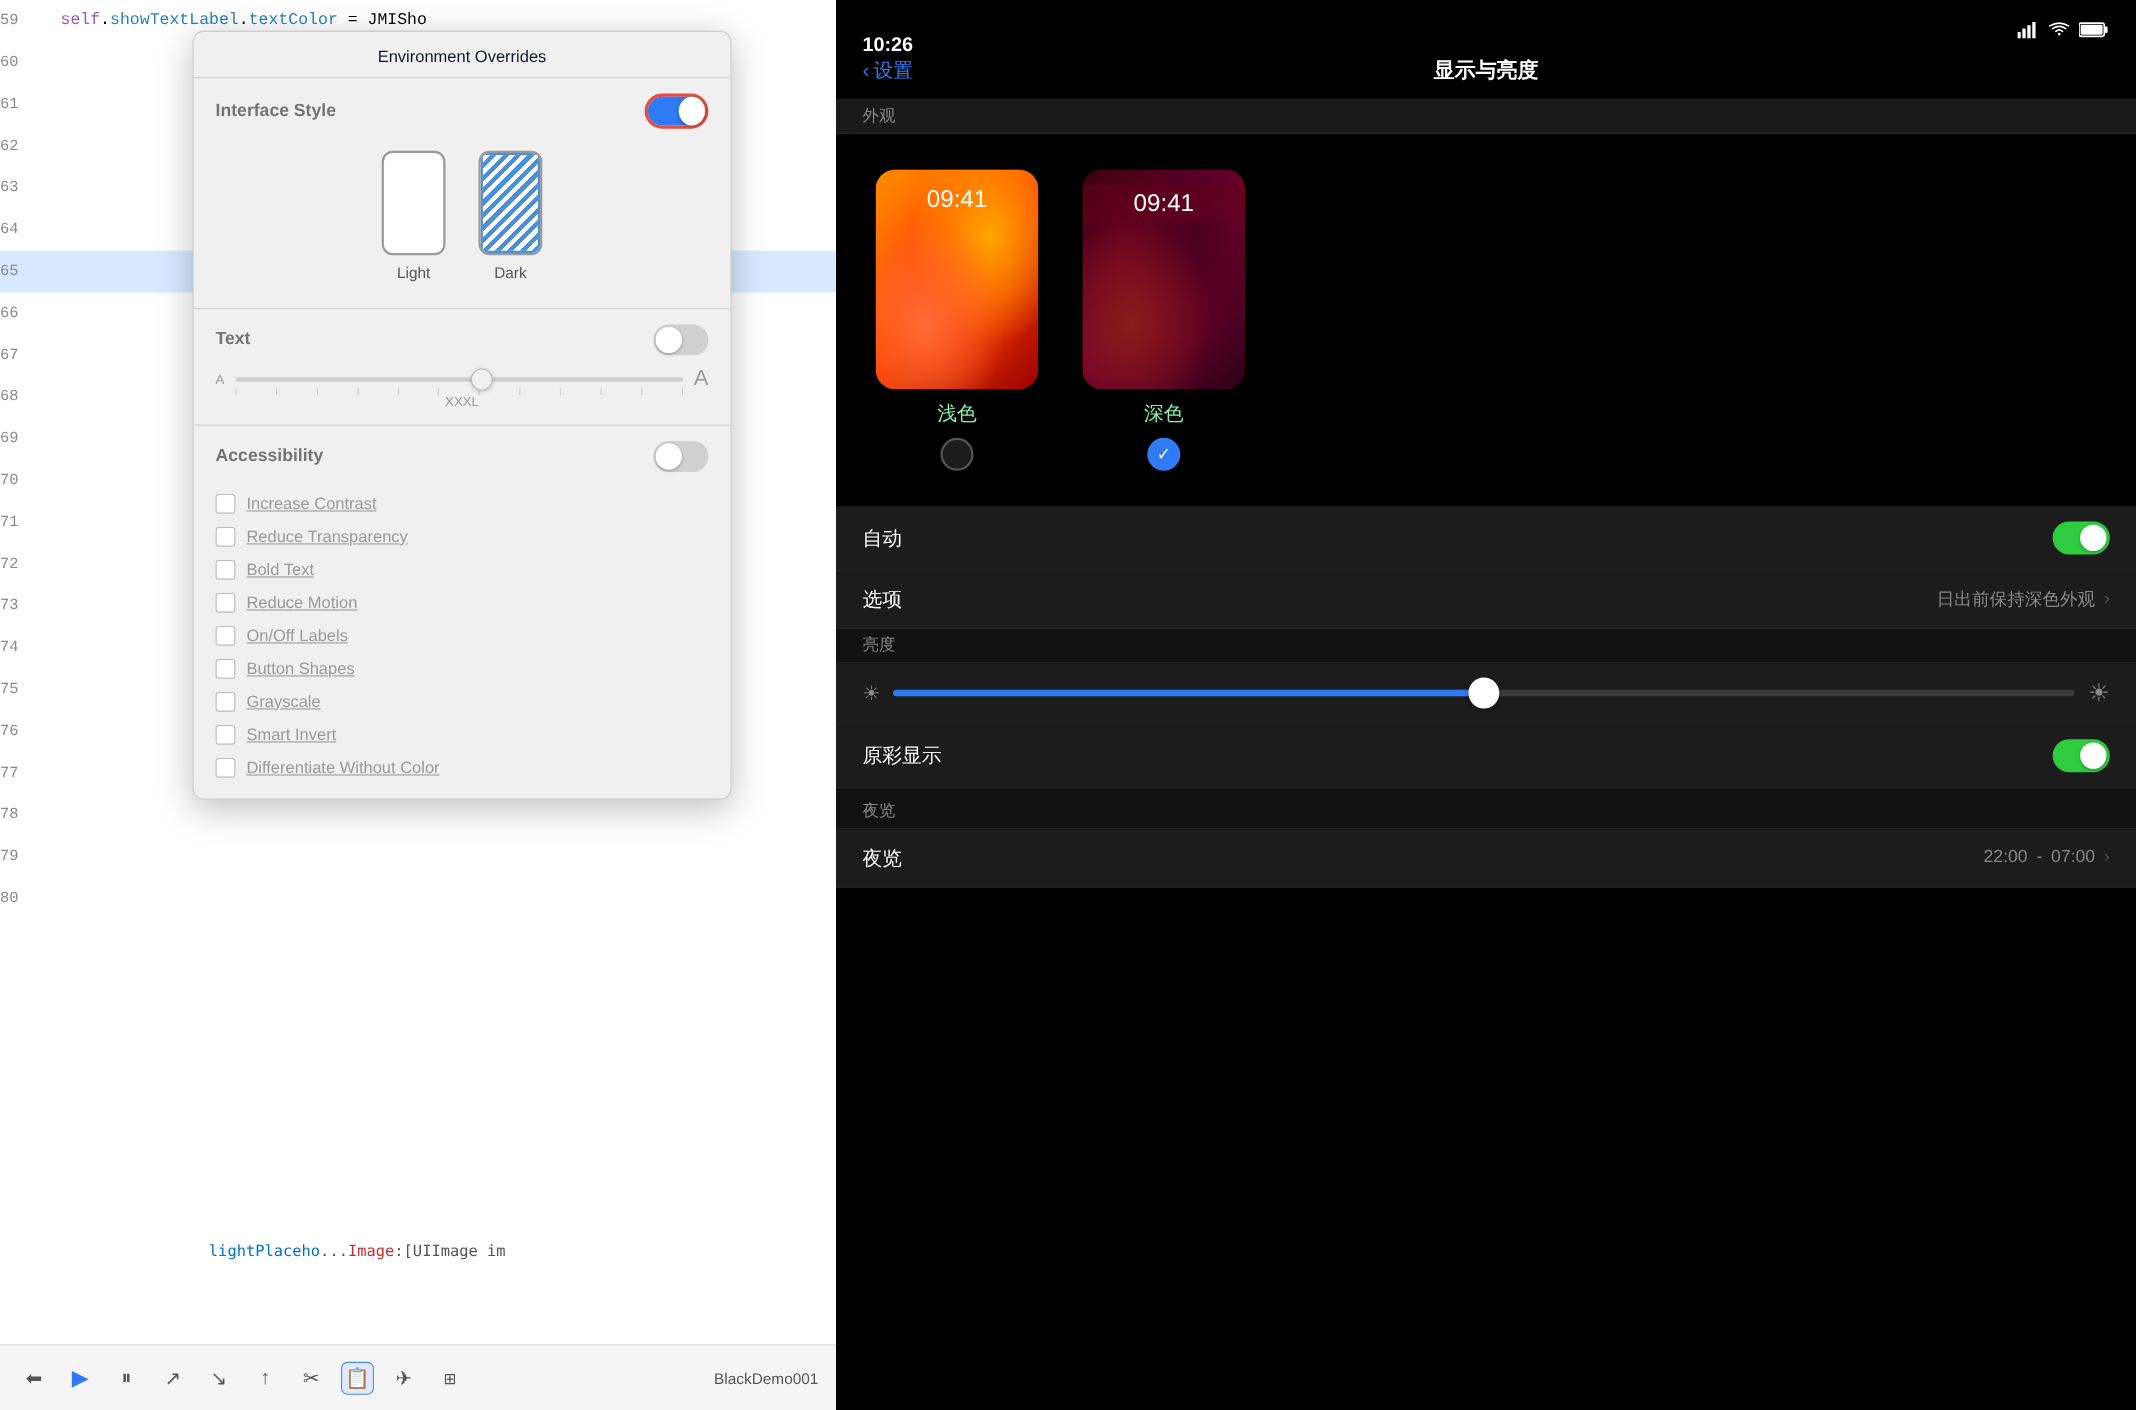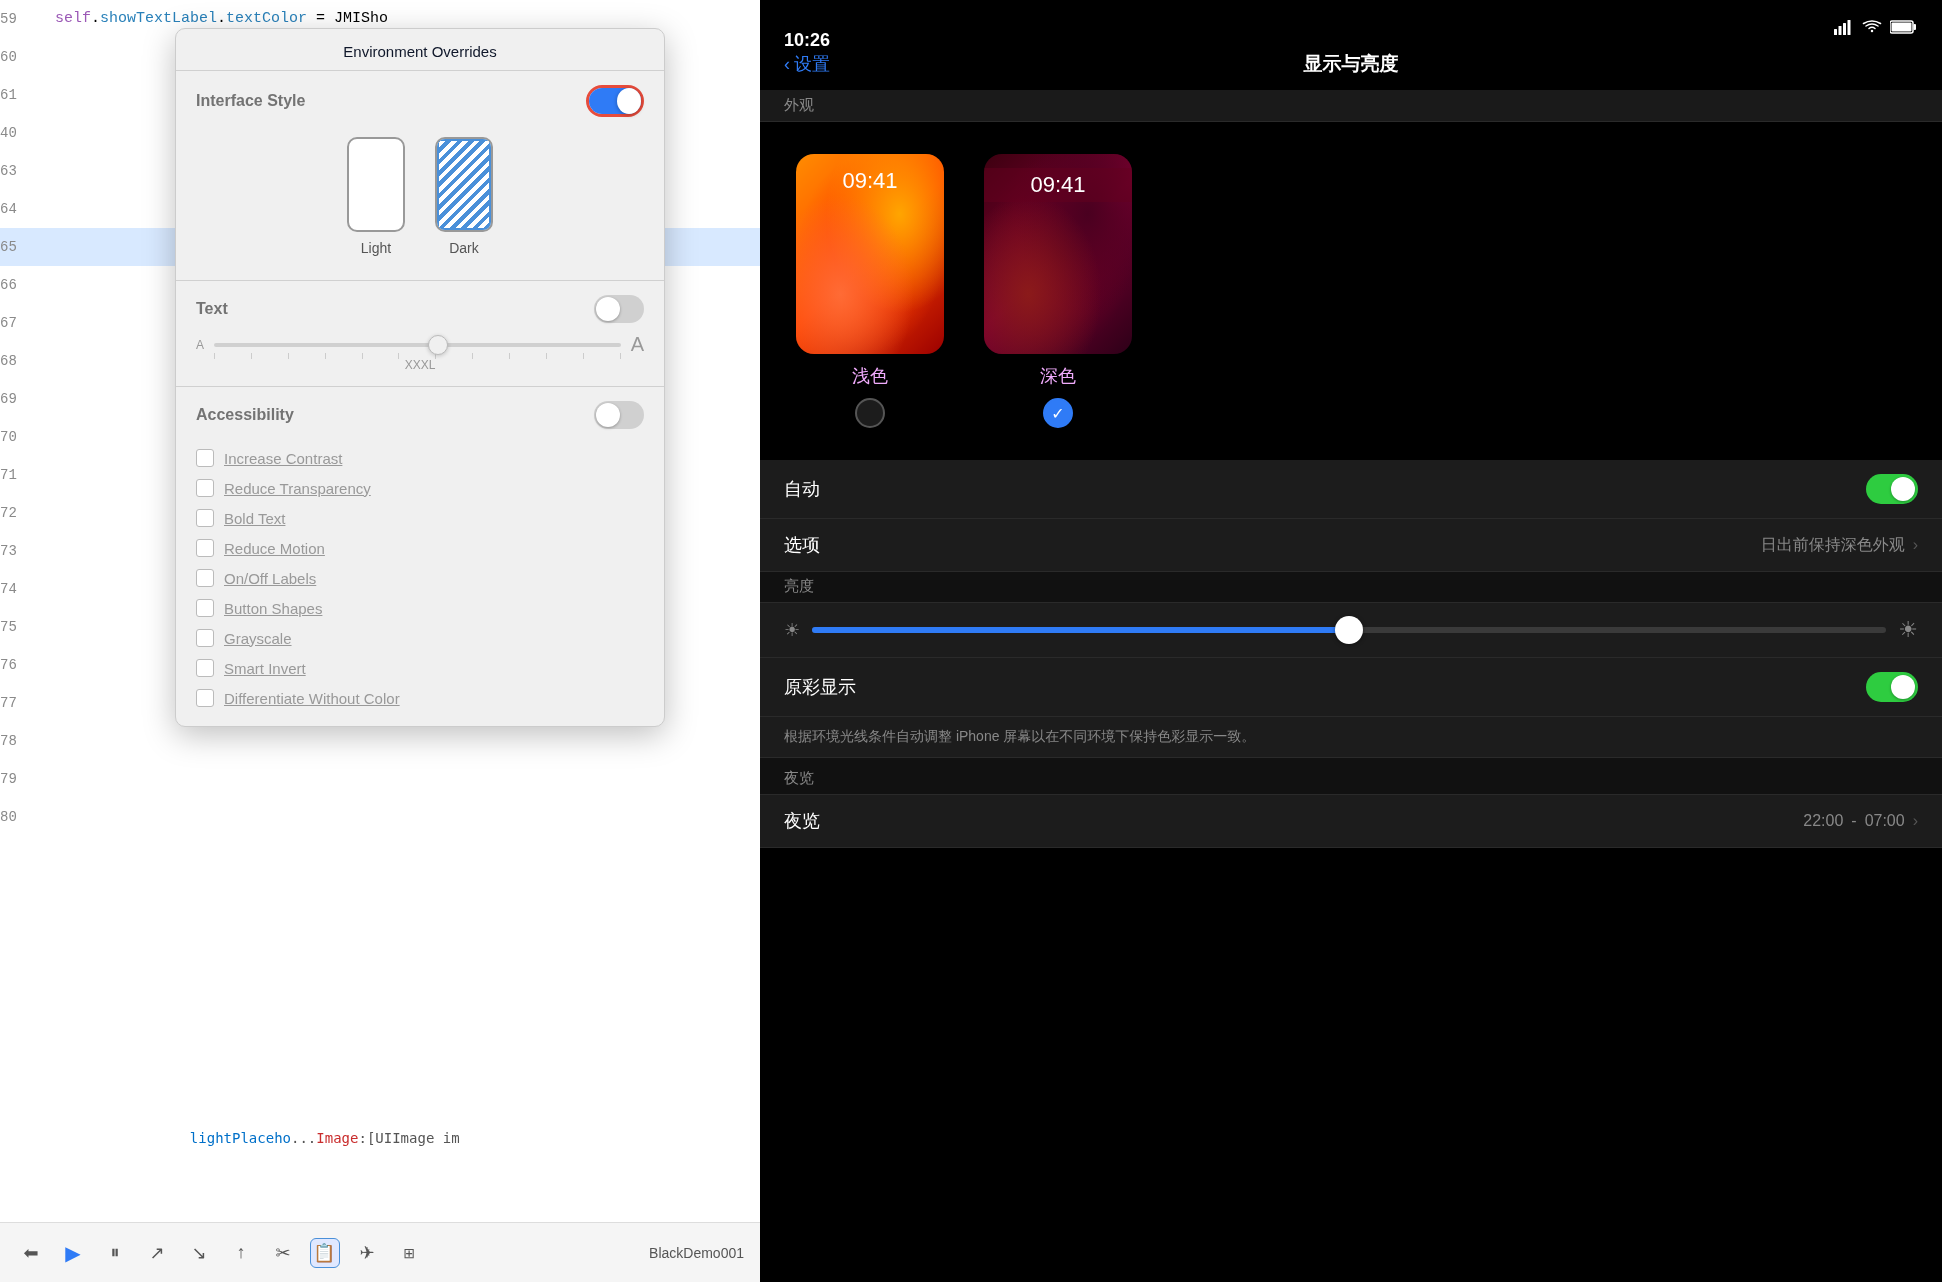--- a/index.html
+++ b/index.html
@@ -430,21 +430,21 @@
       height: 100%;
       background:
         radial-gradient(ellipse at 30% 70%, #8b1a1a 0%, transparent 50%),
         radial-gradient(ellipse at 70% 30%, #4a0020 0%, transparent 50%),
         radial-gradient(ellipse at 50% 50%, #6b0020 0%, transparent 70%),
         linear-gradient(135deg, #3d0010 0%, #7b0030 50%, #2d0018 100%);
     }
 
     .appearance-label {
       font-size: 18px;
-      color: #f0abfc;
+      color: #86efac;
       font-family: Liberation Mono, monospace;
     }
 
     .radio-circle {
       width: 30px;
       height: 30px;
       border-radius: 50%;
       border: 2px solid #555;
       background: #1c1c1c;
     }
@@ -577,21 +577,21 @@
 
       <div class="code-line">
           <span class="line-num">60</span>
           <span class="line-content"></span>
         </div>
       <div class="code-line">
           <span class="line-num">61</span>
           <span class="line-content"></span>
         </div>
       <div class="code-line">
-          <span class="line-num">40</span>
+          <span class="line-num">62</span>
           <span class="line-content"></span>
         </div>
       <div class="code-line">
           <span class="line-num">63</span>
           <span class="line-content"></span>
         </div>
       <div class="code-line">
           <span class="line-num">64</span>
           <span class="line-content"></span>
         </div>
@@ -885,23 +885,20 @@
     </div>
   </div>
 
   <div class="settings-row">
     <span class="settings-row-label">原彩显示</span>
     <div class="toggle-green">
       <div class="toggle-green-knob"></div>
     </div>
   </div>
 
-  <div style="background:#1c1c1c; padding: 10px 24px; border-bottom: 1px solid #2a2a2a;">
-    <span class="true-tone-desc">根据环境光线条件自动调整 iPhone 屏幕以在不同环境下保持色彩显示一致。</span>
-  </div>
 
   <div style="background:#111; height: 36px; display:flex; align-items:flex-end; padding: 0 24px 6px;">
     <span style="font-size:15px; color:#888;">夜览</span>
   </div>
   <div class="dark-divider"></div>
 
   <div class="settings-row">
     <span class="settings-row-label">夜览</span>
     <div class="settings-row-value">
       <span>22:00</span>

